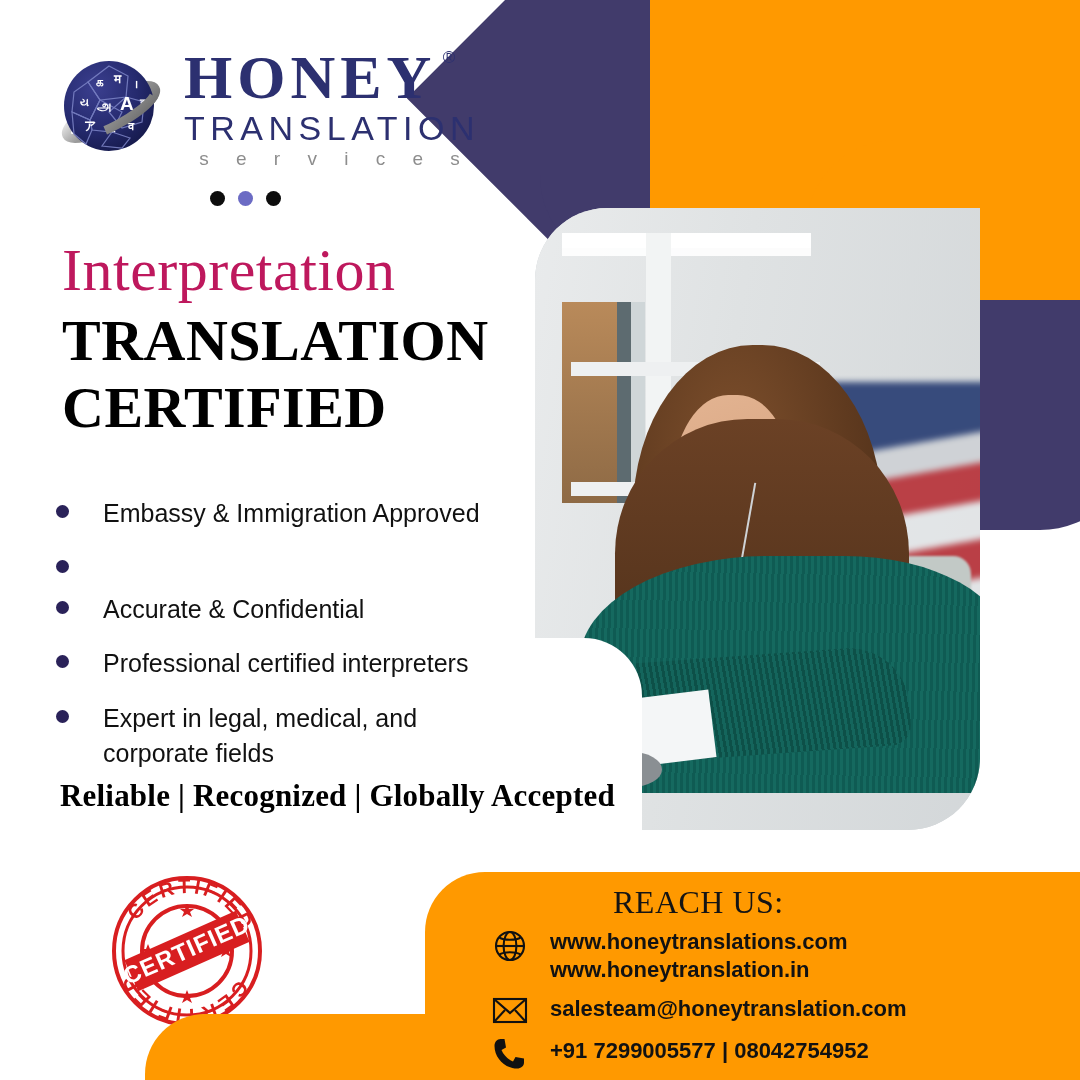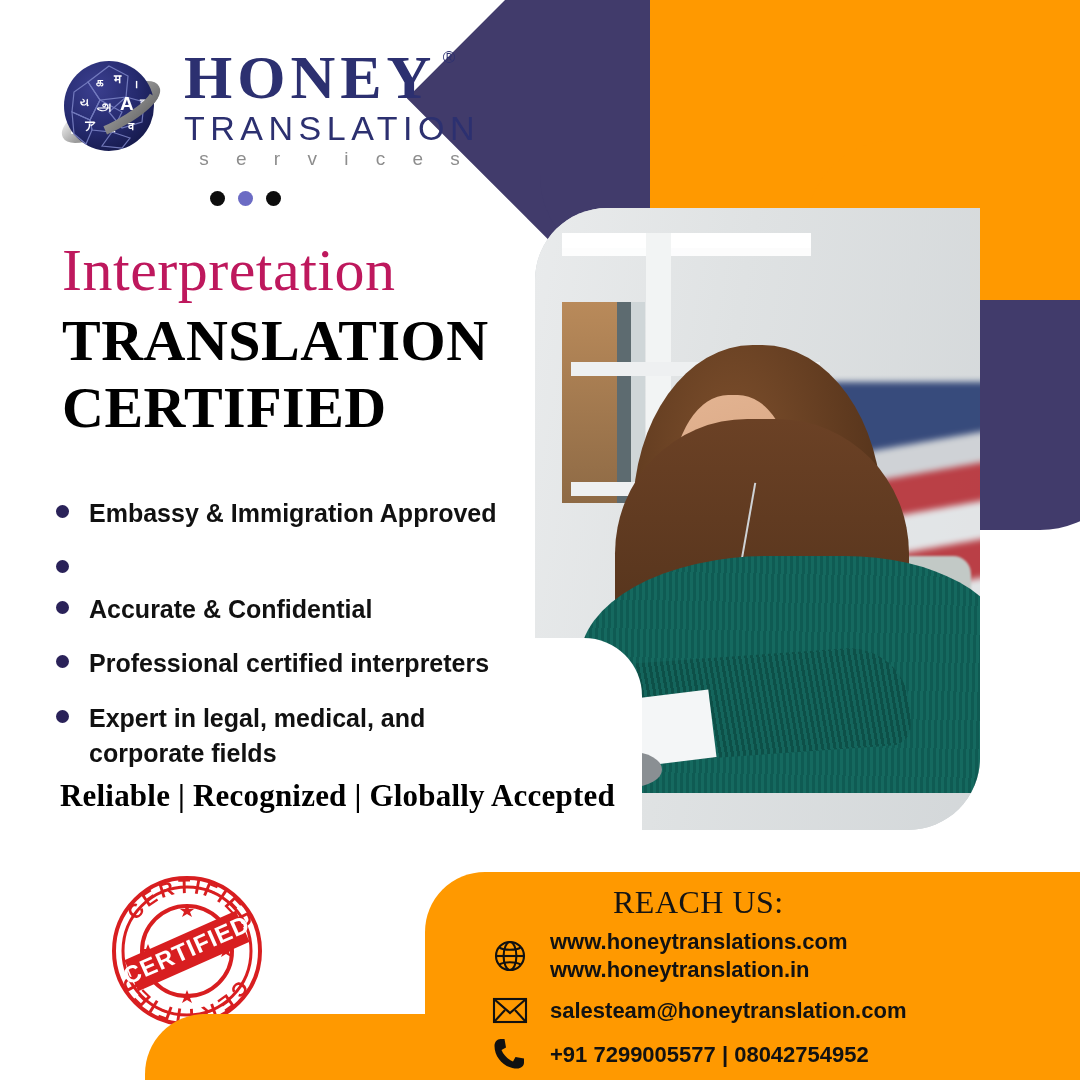--- a/index.html
+++ b/index.html
@@ -368,23 +368,23 @@
   }
   .bullet-dot {
     width: 13px;
     height: 13px;
     border-radius: 50%;
     background: #2A2259;
     margin-top: 9px;
     flex: 0 0 auto;
   }
   .bullet-text {
-    margin-left: 20px;
+    margin-left: 34px;
     font-size: 25px;
-    font-weight: 700;
+    font-weight: 400;
     color: #111111;
     line-height: 1.42;
   }
 
   .tagline {
     position: absolute;
     left: 60px;
     top: 778px;
     font-family: "Liberation Serif", serif;
     font-weight: 700;
@@ -441,21 +441,21 @@
     letter-spacing: .5px;
   }
   .contact-list {
     position: absolute;
     left: 492px;
     top: 928px;
     width: 560px;
   }
   .contact-row {
     display: flex;
-    align-items: center;
+    align-items: flex-start;
     margin-bottom: 12px;
   }
   .contact-icon {
     width: 42px;
     flex: 0 0 auto;
     display: flex;
     align-items: center;
     justify-content: flex-start;
   }
   .contact-text {

